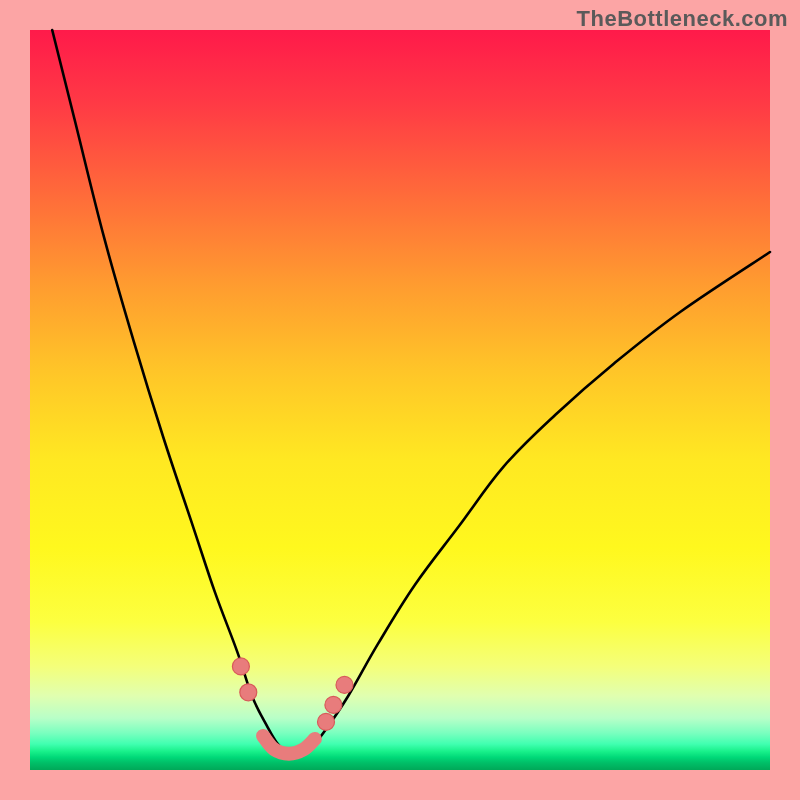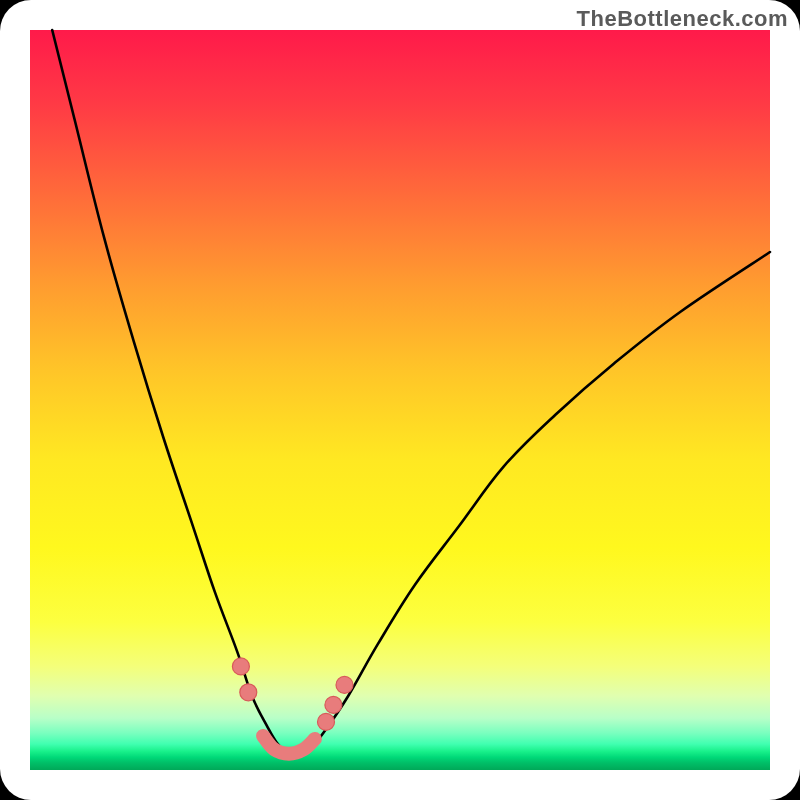--- a/index.html
+++ b/index.html
@@ -1,22 +1,21 @@
 <!DOCTYPE html>
 <html><head>
 <meta charset="utf-8">
 <style>
   * { margin: 0; padding: 0; box-sizing: border-box; }
   html, body { width: 800px; height: 800px; overflow: hidden; background: #000; }
   .frame {
     position: relative;
     width: 800px;
     height: 800px;
-    background: #ffffff;
-    border-radius: 31px;
+    background: #fca5a5;
   }
   .watermark {
     position: absolute;
     top: 6px;
     right: 12px;
     font-family: Arial, Helvetica, sans-serif;
     font-size: 22px;
     font-weight: bold;
     color: #5a5a5a;
     letter-spacing: 0.5px;

